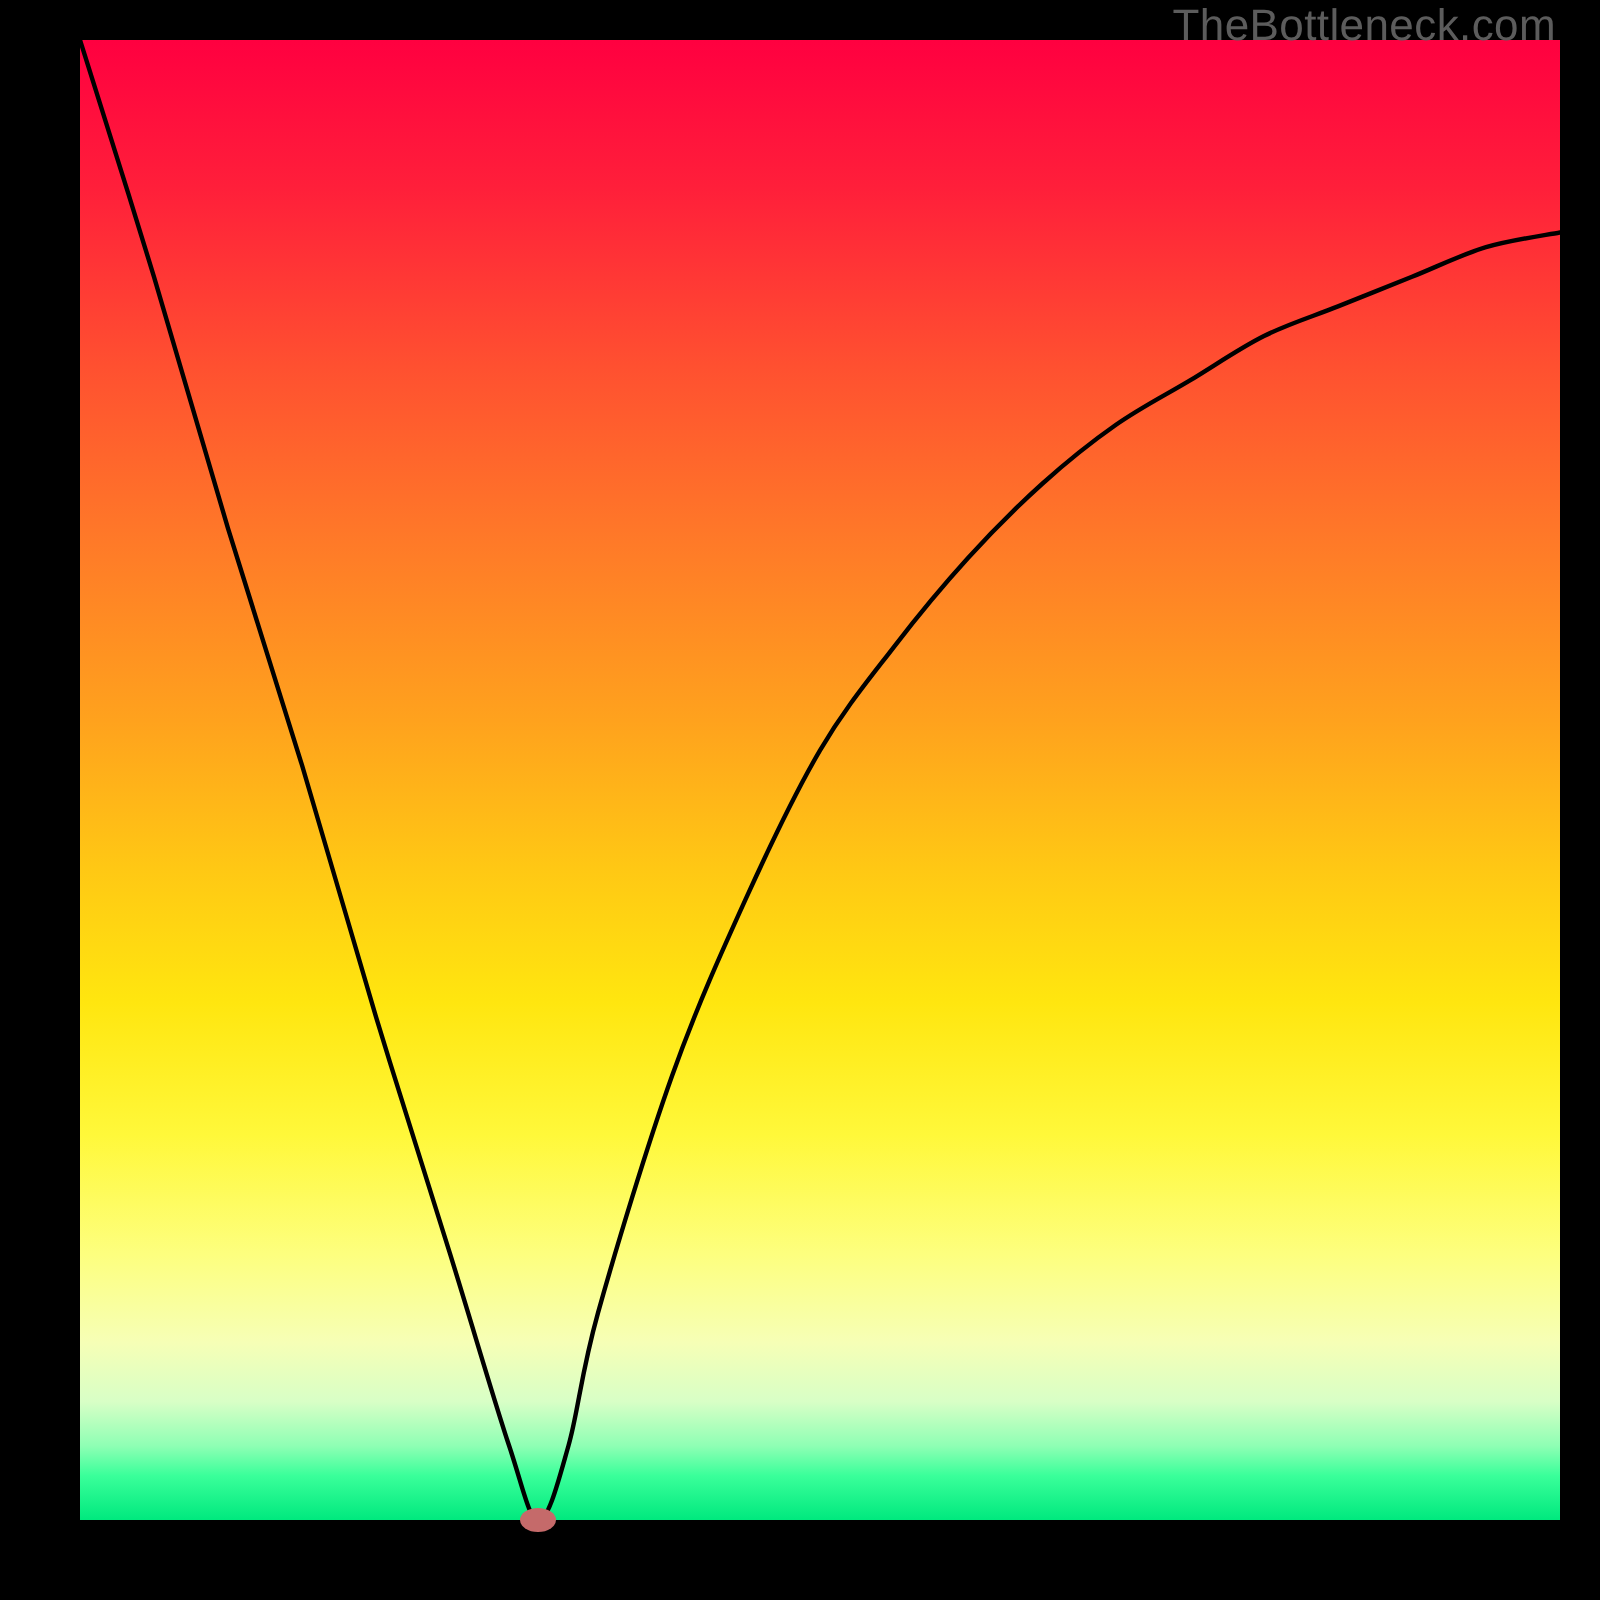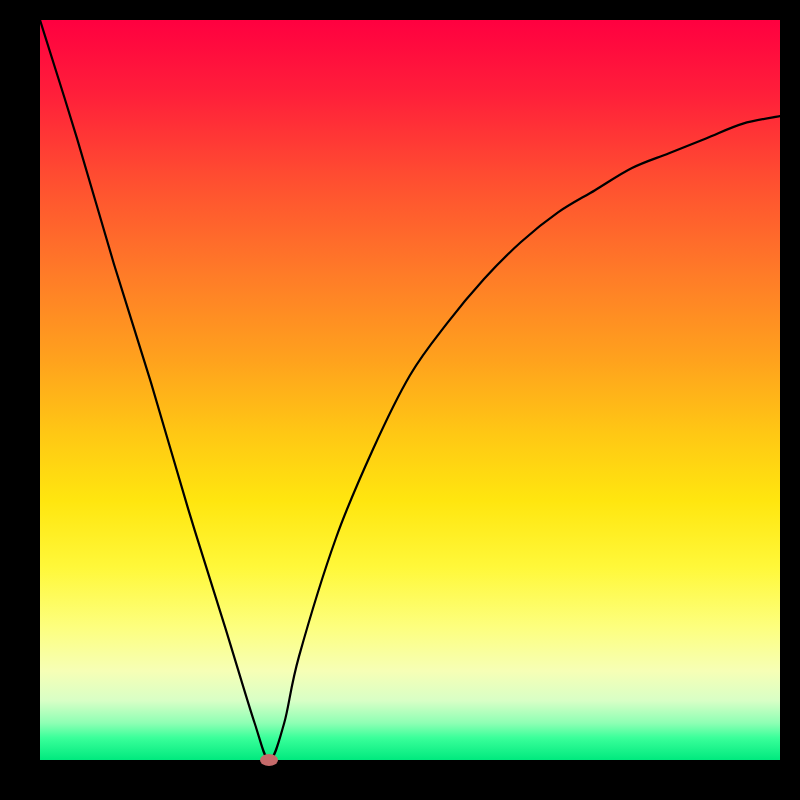--- a/index.html
+++ b/index.html
@@ -70,13 +70,14 @@
 
 <div class="frame">
 
   <div class="plot-area">
     <svg class="curve" viewBox="0 0 740 740" preserveAspectRatio="none">
       <path id="curve-path" d="M 0,0 C 6.166666666666667,19.73333333333333 24.666666666666664,77.69999999999999 37,118.39999999999998 C 49.333333333333336,159.09999999999997 61.666666666666664,203.5 74,244.2 C 86.33333333333333,284.9 98.66666666666667,321.9 111,362.59999999999997 C 123.33333333333333,403.29999999999995 135.66666666666666,447.7 148,488.4 C 160.33333333333334,529.1 173.9,571.0333333333333 185,606.8 C 196.1,642.5666666666666 207.2,680.8 214.6,703 C 222,725.2 224.46666666666667,740 229.4,740 C 234.33333333333334,740 239.26666666666668,720.2666666666667 244.20000000000002,703 C 249.13333333333335,685.7333333333333 250.36666666666667,667.2333333333333 259,636.4 C 267.6333333333333,605.5666666666666 283.6666666666667,552.5333333333333 296,518 C 308.3333333333333,483.4666666666667 320.6666666666667,456.3333333333333 333,429.2 C 345.3333333333333,402.06666666666666 357.66666666666663,376.16666666666663 370,355.2 C 382.33333333333337,334.23333333333335 394.66666666666674,319.4333333333334 407.00000000000006,303.40000000000003 C 419.33333333333337,287.3666666666667 431.6666666666667,272.56666666666666 444,259 C 456.3333333333333,245.43333333333334 468.6666666666667,233.1 481,222 C 493.3333333333333,210.9 505.6666666666667,201.03333333333333 518,192.39999999999998 C 530.3333333333334,183.76666666666662 542.6666666666666,177.59999999999994 555,170.19999999999993 C 567.3333333333334,162.79999999999993 579.6666666666666,154.16666666666666 592,148 C 604.3333333333334,141.83333333333334 616.6666666666666,138.13333333333338 629,133.20000000000005 C 641.3333333333334,128.2666666666667 653.6666666666666,123.33333333333331 666,118.39999999999998 C 678.3333333333334,113.46666666666664 690.6666666666666,107.30000000000001 703,103.60000000000002 C 715.3333333333334,99.90000000000003 733.8333333333334,97.43333333333338 740,96.20000000000005" fill="none" stroke="#000000" stroke-width="2.2" stroke-linecap="round" stroke-linejoin="round"></path>
     </svg>
     <div class="marker" id="min-marker" style="left: 229.4px; top: 740px; background: rgb(197, 106, 106);"></div>
   </div>
 
+  <div class="watermark">TheBottleneck.com</div>
 </div>
 
 </body></html>

